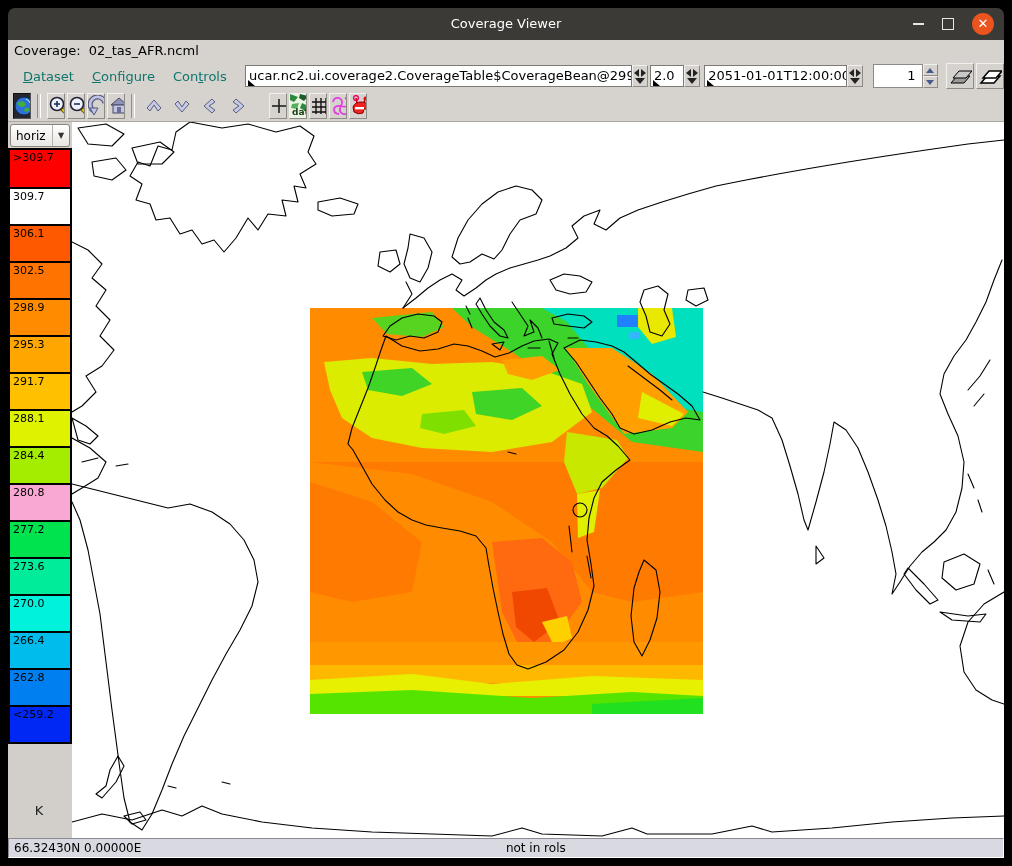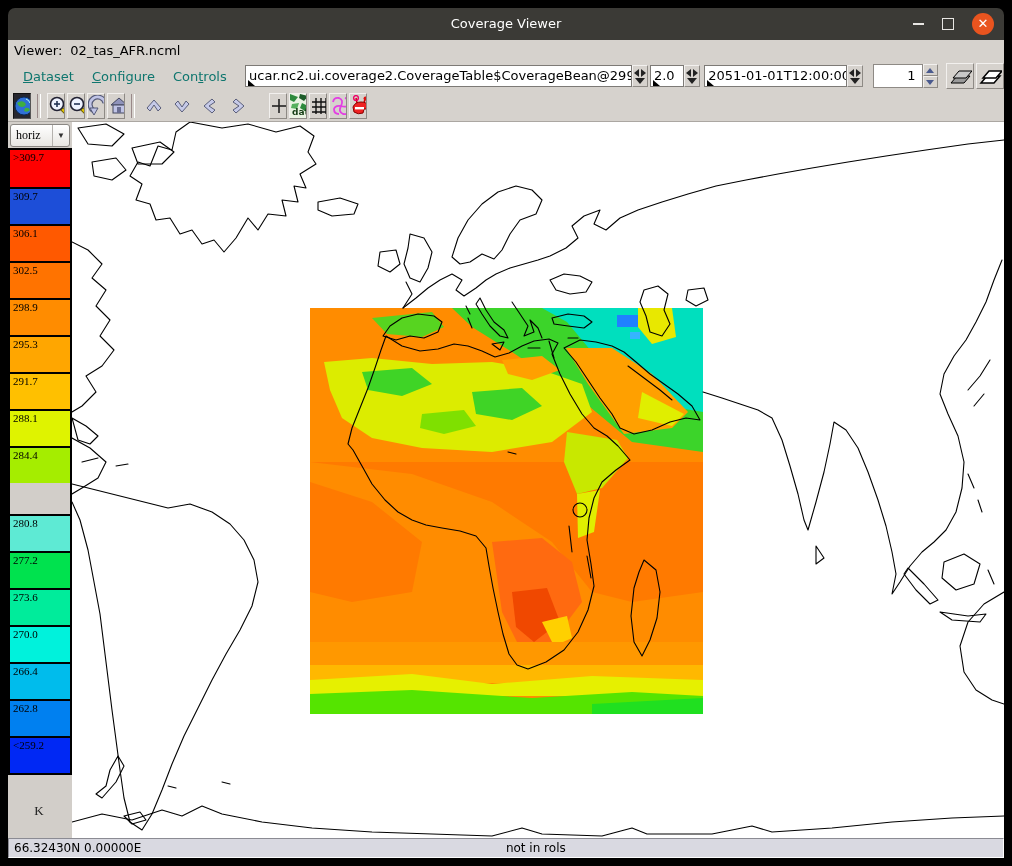--- a/index.html
+++ b/index.html
@@ -38,21 +38,21 @@
   .toolbar-row{position:absolute;left:8px;right:8px;top:90px;height:32px;background:#d6d2cd;
                border-bottom:1px solid #aba7a2;display:flex;align-items:center;padding-left:5px;
                box-sizing:border-box;gap:2px;}
   .tbtn{width:18px;height:26px;background:#d6d2cd;border:1px solid;
         border-color:#f2f0ee #8e8a85 #8e8a85 #f2f0ee;box-sizing:border-box;
         display:flex;align-items:center;justify-content:center;}
   .tbtn.dark{background:#26262e;border-color:#111 #555 #555 #111;}
   .tflat{width:26px;height:26px;display:flex;align-items:center;justify-content:center;}
   .tsep{width:2px;height:24px;margin:0 4px;border-left:1px solid #988;border-right:1px solid #fff;}
   .content{position:absolute;left:8px;right:8px;top:122px;height:716px;background:#d2cec9;}
-  .legend-col{position:absolute;left:0;top:0;width:64px;height:716px;background:#d2cec9;font-family:Liberation Serif, serif;}
+  .legend-col{position:absolute;left:0;top:0;width:64px;height:716px;background:#d2cec9;}
   .view-combo{position:absolute;left:2px;top:2px;width:58px;height:21px;border:1px solid #8a8783;
               border-radius:3px;background:linear-gradient(#ffffff,#e8e6e2);display:flex;
               align-items:center;font-size:12px;}
   .view-combo .lbl{flex:1;padding-left:5px;}
   .view-combo .arrow{width:16px;height:100%;border-left:1px solid #b5b2ae;display:flex;
               align-items:center;justify-content:center;font-size:8px;color:#333;}
   #legend-cells{position:absolute;left:0;top:26px;width:60px;border:2px solid #000;}
   .lcell{height:37px;border-top:2px solid #000;font-size:11px;color:#000;padding:1px 0 0 3px;
          box-sizing:border-box;}
   .lcell:first-child{border-top:none;}
@@ -73,21 +73,21 @@
 <div class="titlebar">
   <div class="title">Coverage Viewer</div>
   <div class="winbtns">
     <div class="wb-min"></div>
     <div class="wb-max"></div>
     <div class="wb-close">✕</div>
   </div>
 </div>
 
 <div class="dataset-row">
-  <span>Viewer:</span><span class="val">02_tas_AFR.ncml</span>
+  <span>Coverage:</span><span class="val">02_tas_AFR.ncml</span>
 </div>
 
 <div class="menu-row">
   <div class="menu-item"><span></span><u>D</u><span>ataset</span></div>
   <div class="menu-item"><span></span><u>C</u><span>onfigure</span></div>
   <div class="menu-item"><span>Con</span><u>t</u><span>rols</span></div>
   <div style="width:10px"></div>
   <div class="field" style="width:412px">
     <span>ucar.nc2.ui.coverage2.CoverageTable$CoverageBean@29939dce</span><span class="cornertri"></span>
   </div>
@@ -257,29 +257,29 @@
 </div>
 
 <div class="content">
   <div class="legend-col">
     <div class="view-combo">
       <span class="lbl">horiz</span>
       <span class="arrow">▼</span>
     </div>
     <div id="legend-cells">
         <div class="lcell" style="background: rgb(254, 0, 0);">&gt;309.7</div>
-        <div class="lcell" style="background: #1d4ed8;">309.7</div>
+        <div class="lcell" style="background: #ffffff;">309.7</div>
         <div class="lcell" style="background: rgb(255, 89, 0);">306.1</div>
         <div class="lcell" style="background: rgb(255, 115, 0);">302.5</div>
         <div class="lcell" style="background: rgb(255, 140, 0);">298.9</div>
         <div class="lcell" style="background: rgb(255, 166, 0);">295.3</div>
         <div class="lcell" style="background: rgb(255, 192, 0);">291.7</div>
         <div class="lcell" style="background: rgb(223, 243, 0);">288.1</div>
         <div class="lcell" style="background: rgb(165, 237, 0);">284.4</div>
-        <div class="lcell" style="background: #5eead4; margin-top: 31px;">280.8</div>
+        <div class="lcell" style="background: #f9a8d4;">280.8</div>
         <div class="lcell" style="background: rgb(0, 226, 78);">277.2</div>
         <div class="lcell" style="background: rgb(0, 236, 155);">273.6</div>
         <div class="lcell" style="background: rgb(0, 242, 220);">270.0</div>
         <div class="lcell" style="background: rgb(0, 188, 236);">266.4</div>
         <div class="lcell" style="background: rgb(0, 128, 240);">262.8</div>
         <div class="lcell" style="background: rgb(0, 40, 244);">&lt;259.2</div>
       </div>
     <div class="unit-panel">K</div>
   </div>
 

